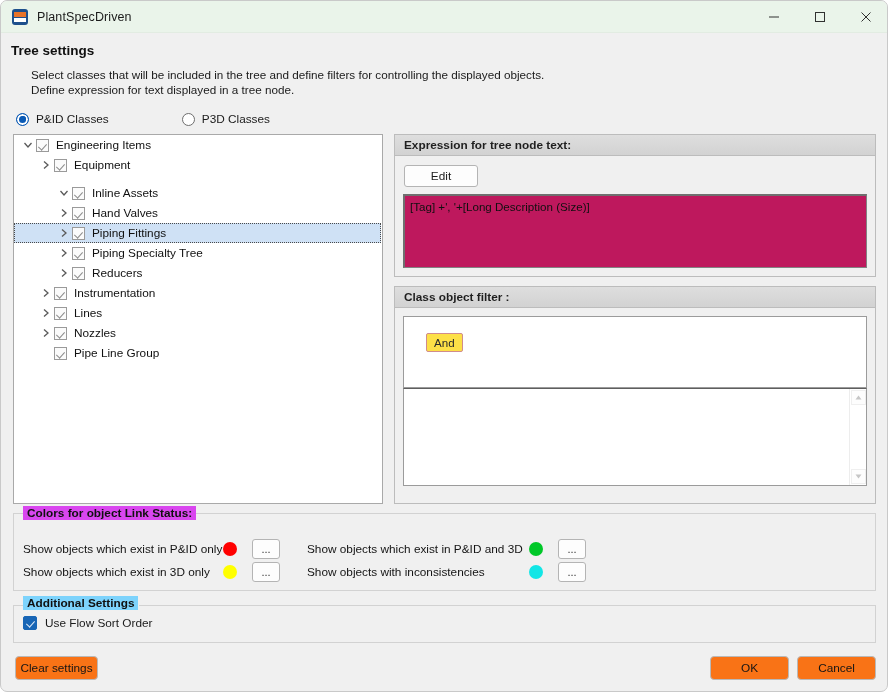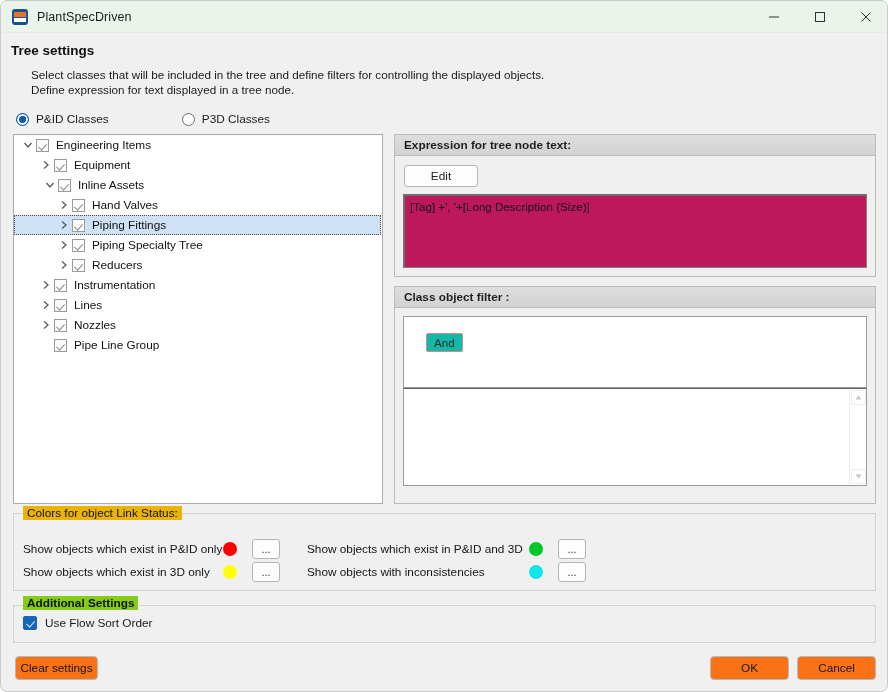--- a/index.html
+++ b/index.html
@@ -175,21 +175,21 @@
   #filter-top {
     position: absolute; left: 8px; top: 29px;
     width: 464px; height: 72px;
     background: #ffffff;
     border: 1px solid #9b9b9b;
     overflow: hidden;
   }
   #and-chip {
     position: absolute; left: 22px; top: 16px;
     padding: 2px 7px;
-    background: #14b8a6;
+    background: #fde047;
     border: 1px solid #d08c8c;
     border-radius: 2px;
     font-size: 11.6px; color: #2a2a2a;
   }
   #filter-bottom {
     position: absolute; left: 8px; top: 101px;
     width: 464px; height: 98px;
     background: #ffffff;
     border: 1px solid #9b9b9b;
     border-top: 1px solid #5e5e5e;
@@ -215,23 +215,23 @@
   
   #colors-group {
     position: absolute; left: 12px; top: 512px;
     width: 863px; height: 78px;
     border: 1px solid #d2d2d2;
     border-top: none;
     background: transparent;
   }
   #colors-legend {
     position: absolute; left: 22px; top: 505px;
-    background: #eab308;
+    background: #d946ef;
     padding: 0 4px;
-    font-size: 11.8px; font-weight: normal; color: #101010;
+    font-size: 11.8px; font-weight: bold; color: #101010;
   }
   #colors-topline-l {
     position: absolute; left: 12px; top: 512px; width: 10px; height: 1px; background: #d2d2d2;
   }
   #colors-topline-r {
     position: absolute; left: 162px; top: 512px; width: 713px; height: 1px; background: #d2d2d2;
   }
   .crow { position: absolute; display: flex; align-items: center; height: 20px; }
   .clabel { font-size: 11.8px; color: #141414; }
   .cdot {
@@ -248,21 +248,21 @@
 
   
   #add-group {
     position: absolute; left: 12px; top: 604px;
     width: 863px; height: 38px;
     border: 1px solid #d2d2d2;
     border-top: none;
   }
   #add-legend {
     position: absolute; left: 22px; top: 595px;
-    background: #84cc16; padding: 0 4px;
+    background: #7dd3fc; padding: 0 4px;
     font-size: 11.8px; font-weight: bold; color: #101010;
   }
   #add-topline-l { position: absolute; left: 12px; top: 604px; width: 10px; height: 1px; background: #d2d2d2; }
   #add-topline-r { position: absolute; left: 138px; top: 604px; width: 737px; height: 1px; background: #d2d2d2; }
 
   #flow-row { position: absolute; left: 22px; top: 615px; display: flex; align-items: center; }
   #flow-check {
     width: 14px; height: 14px; flex: 0 0 auto;
     background: #1765b5; border: 1px solid #1765b5; border-radius: 2px;
     position: relative;
@@ -347,21 +347,21 @@
       </div>
       <div class="tnode" style="padding-left: 24px;">
         <span class="chev">
           <svg width="8" height="10" viewBox="0 0 8 10">
             <polyline points="2,1.5 6,5 2,8.5" fill="none" stroke="#5a5a5a" stroke-width="1.3"></polyline>
           </svg>
         </span>
         <span class="tcheck"></span>
         <span class="tlabel">Equipment</span>
       </div>
-      <div class="tnode" style="padding-left: 28px;">
+      <div class="tnode" style="padding-left: 42px; margin-top: 8px;">
         <span class="chev">
           <svg width="10" height="8" viewBox="0 0 10 8">
             <polyline points="1.5,2 5,6 8.5,2" fill="none" stroke="#5a5a5a" stroke-width="1.3"></polyline>
           </svg>
         </span>
         <span class="tcheck"></span>
         <span class="tlabel">Inline Assets</span>
       </div>
       <div class="tnode" style="padding-left: 42px;">
         <span class="chev">

